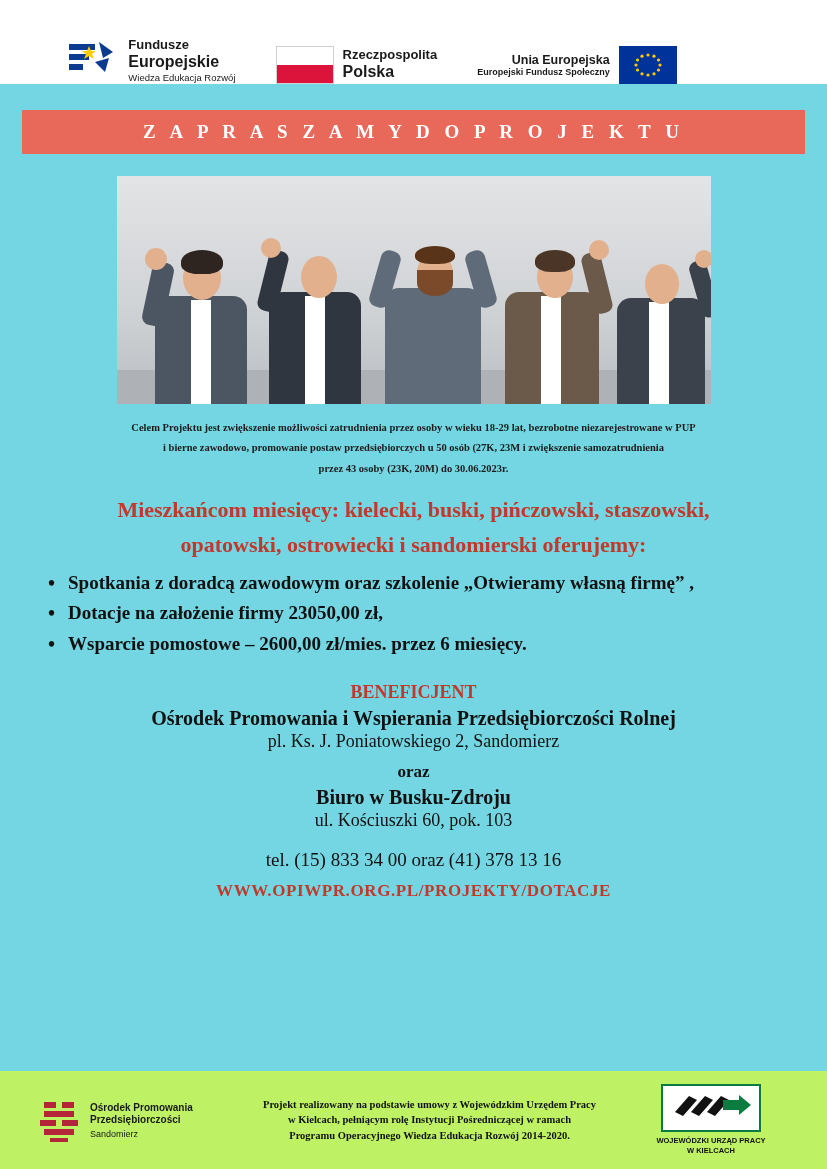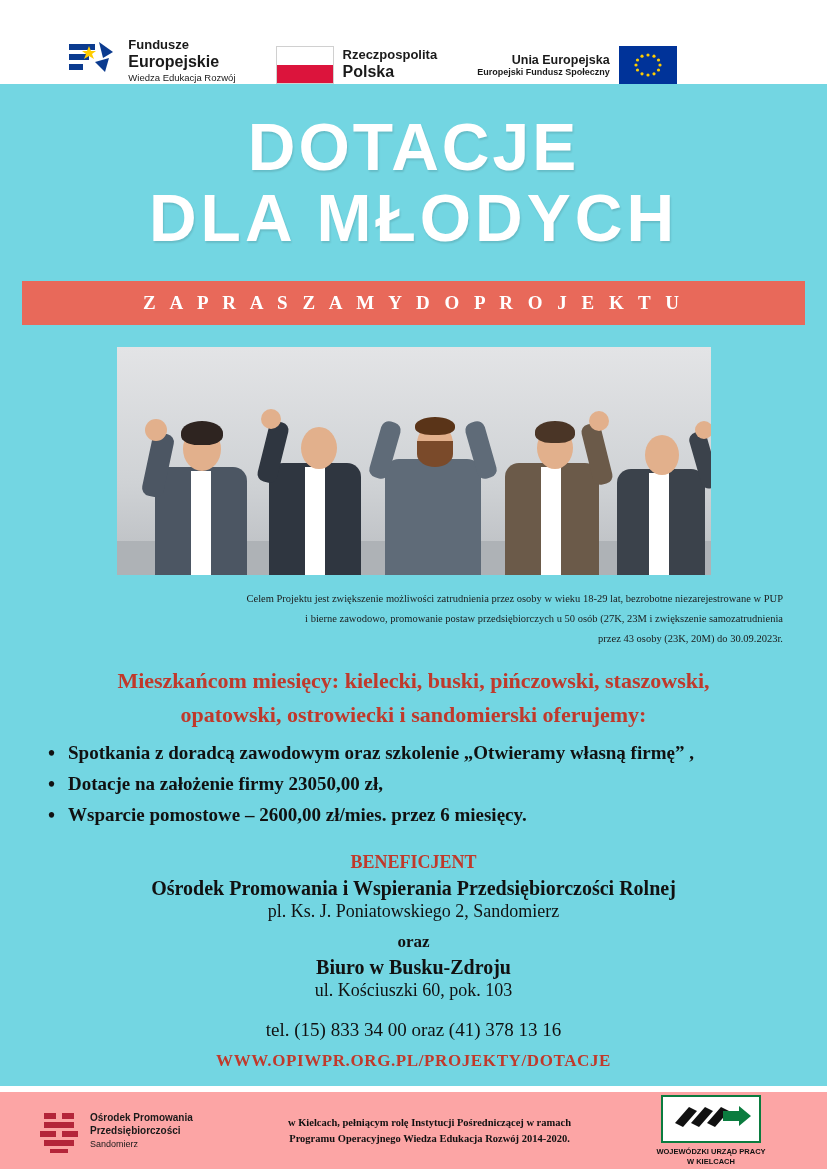--- a/index.html
+++ b/index.html
@@ -151,24 +151,24 @@
   }
   .photo-floor {
     position: absolute;
     left: 0; bottom: 0; width: 100%; height: 34px;
     background: #aeb2b6;
   }
 
   
   .goal {
     margin: 14px 44px 0 44px;
-    text-align: right;
+    text-align: center;
     color: #1b1b1b;
     font-size: 10.5px;
-    font-weight: normal;
+    font-weight: bold;
     line-height: 1.95;
   }
   .towns {
     margin: 14px 36px 0 36px;
     text-align: center;
     color: #c0392b;
     font-weight: bold;
     font-size: 22px;
     line-height: 1.55;
   }
@@ -235,22 +235,22 @@
     color: #c0392b;
     letter-spacing: 0.6px;
     margin-top: 10px;
   }
 
   
   .footer {
     position: absolute;
     left: 0; bottom: 0;
     width: 827px;
-    height: 77px;
-    background: #fca5a5;
+    height: 98px;
+    background: #bef264;
     display: flex;
     align-items: center;
   }
   .footer-left {
     display: flex;
     align-items: center;
     gap: 10px;
     margin-left: 38px;
     width: 200px;
   }
@@ -352,24 +352,20 @@
             <circle cx="18.5" cy="14" r="1.6"></circle>
             <circle cx="23" cy="10.2" r="1.6"></circle>
           </g>
         </svg>
       </div>
     </div>
   </div>
 
   <div class="body-area">
 
-    <div class="headline">
-      <div class="l1">DOTACJE</div>
-      <div class="l2">DLA  MŁODYCH</div>
-    </div>
 
     <div class="invite-band">
       <span>Z A P R A S Z A M Y   D O   P R O J E K T U</span>
     </div>
 
     <div class="photo" title="">
       <div class="photo-floor"></div>
 
       <div class="person" style="left:28px;width:110px;height:180px;">
         <div class="p-body" style="left:10px;bottom:0;width:92px;height:108px;background:#4c5663;"></div>
@@ -413,21 +409,21 @@
         <div class="p-head" style="left:36px;bottom:100px;width:34px;height:40px;"></div>
         <div class="p-hair" style="left:30px;bottom:96px;width:48px;height:50px;background:#3a2a20;border-radius:50% 50% 30% 30%;z-index:-1;"></div>
         <div class="p-arm" style="right:0px;bottom:86px;width:18px;height:58px;background:#3b424b;transform:rotate(-16deg);"></div>
         <div class="p-head" style="right:0px;bottom:136px;width:18px;height:18px;"></div>
       </div>
     </div>
 
     <div class="goal">
       <div>Celem Projektu jest zwiększenie możliwości zatrudnienia przez osoby w wieku 18-29 lat,  bezrobotne niezarejestrowane w PUP</div>
       <div>i bierne zawodowo,  promowanie postaw przedsiębiorczych u 50 osób (27K, 23M i zwiększenie samozatrudnienia</div>
-      <div>przez 43 osoby  (23K, 20M) do 30.09.2023r.</div>
+      <div>przez 43 osoby  (23K, 20M) do 30.06.2023r.</div>
     </div>
 
     <div class="towns">
       <div>Mieszkańcom miesięcy: kielecki, buski, pińczowski, staszowski,</div>
       <div>opatowski, ostrowiecki i sandomierski oferujemy:</div>
     </div>
 
     <ul class="bullets">
       <li>Spotkania z doradcą zawodowym oraz  szkolenie „Otwieramy własną firmę” ,</li>
       <li>Dotacje na założenie firmy 23050,00 zł,</li>
@@ -461,20 +457,21 @@
         </svg>
       </div>
       <div class="txt">
         <span class="a">Ośrodek Promowania</span>
         <span class="a">Przedsiębiorczości</span>
         <span class="b">Sandomierz</span>
       </div>
     </div>
 
     <div class="footer-center">
+      <div>Projekt realizowany na podstawie umowy z Wojewódzkim Urzędem Pracy</div>
       <div>w Kielcach, pełniącym rolę Instytucji Pośredniczącej w ramach</div>
       <div>Programu Operacyjnego Wiedza Edukacja Rozwój 2014-2020.</div>
     </div>
 
     <div class="footer-right">
       <div class="wup-box">
         <svg width="92" height="40" viewBox="0 0 92 40">
           <g fill="#111111">
             <path d="M10 26 L24 10 L32 14 L18 30 Z"></path>
             <path d="M26 26 L40 10 L48 14 L34 30 Z"></path>

